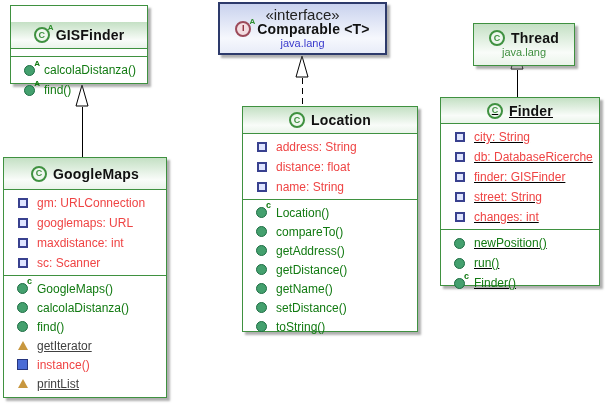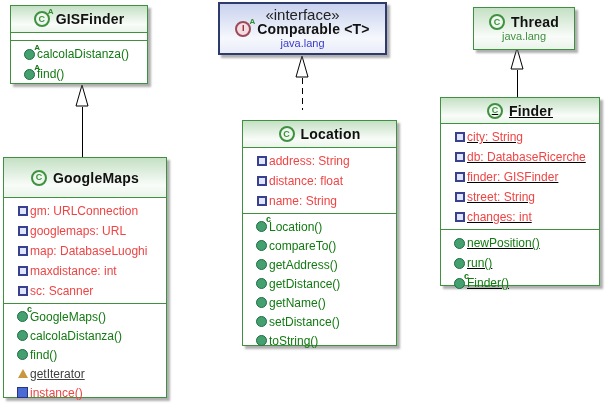--- a/index.html
+++ b/index.html
@@ -28,21 +28,21 @@
   .title{font-size:14px;font-weight:bold;color:#111;letter-spacing:0.2px;}
   .stereotype{font-size:15px;color:#222;line-height:13px;}
   .pkg{font-size:11px;line-height:13px;}
   .pkg.green{color:#3f8f3f;}
   .pkg.blue{color:#3a3acc;}
   .compartment{box-sizing:border-box;padding:3px 0 2px 0;}
   .compartment.sep{border-bottom:1px solid #3f9140;}
   .compartment.empty{height:8px;padding:0;}
   .row{display:flex;align-items:center;height:20px;padding-left:11px;}
   .row .icon-slot{width:15px;display:flex;justify-content:center;align-items:center;flex:none;}
-  .mlabel{font-size:12px;white-space:nowrap;}
+  .mlabel{margin-left:7px;font-size:12px;white-space:nowrap;}
   .k-field .mlabel{color:#ef4444;}
   .k-method .mlabel{color:#127a12;}
   .k-plain .mlabel{color:#404040;text-decoration:underline;}
   .k-static .mlabel{color:#ef4444;}
   
   .mi{position:relative;display:inline-flex;align-items:center;justify-content:center;flex:none;}
   .class-icon,.abstract-class-icon{
     width:12px;height:12px;border-radius:50%;border:2px solid #3f9140;background:#eef7ee;
     font-size:9px;font-weight:bold;color:#3f9140;
   }
@@ -75,27 +75,27 @@
   .static-method-icon{width:9px;height:9px;background:#4a6bd6;border:1px solid #26357e;}
   
   .edge{position:absolute;display:flex;flex-direction:column;align-items:center;z-index:1;width:14px;}
   .edge .line{width:1px;flex:1;background:#000;}
   .edge.dashed .line{
     background:repeating-linear-gradient(180deg,#000 0 6px,transparent 6px 10px);
   }
   .arrowhead{flex:none;display:block;}
   
   #n-gisfinder {left:10px;  top:5px;   width:138px; height:79px;}
-  #n-gisfinder .hdr{height:27px;}
+  #n-gisfinder .hdr{height:27px;margin-top:16px;}
   #n-comparable{left:218px; top:2px;   width:169px; height:53px;}
-  #n-thread    {left:473px; top:7px;   width:102px; height:43px;}
+  #n-thread    {left:473px; top:23px;   width:102px; height:43px;}
   #n-googlemaps{left:3px;   top:157px; width:164px; height:241px;}
-  #n-googlemaps .hdr{height:40px;}
+  #n-googlemaps .hdr{height:32px;}
   #n-googlemaps .methods .row{height:19px;}
-  #n-location  {left:242px; top:120px; width:155px; height:226px;}
+  #n-location  {left:242px; top:106px; width:176px; height:226px;}
   #n-location .hdr{height:27px;}
   #n-location .methods .row{height:19px;}
   #n-finder    {left:440px; top:97px;  width:160px; height:189px;text-decoration:underline;}
   #n-finder .hdr{height:26px;}
   #e1{left:75px;  top:84px; height:73px;}
   #e2{left:295px; top:55px; height:55px;}
   #e3{left:510px; top:47px; height:50px;}
 </style>
 </head>
 <body>
@@ -183,26 +183,20 @@
         <div class="row k-field">
           <span class="icon-slot">
             <span class="mi field-icon"></span>
           </span>
           <span class="mlabel">googlemaps: URL</span>
         </div>
         <div class="row k-field">
           <span class="icon-slot">
             <span class="mi field-icon"></span>
           </span>
-          <span class="mlabel">map: DatabaseLuoghi</span>
-        </div>
-        <div class="row k-field">
-          <span class="icon-slot">
-            <span class="mi field-icon"></span>
-          </span>
           <span class="mlabel">maxdistance: int</span>
         </div>
         <div class="row k-field">
           <span class="icon-slot">
             <span class="mi field-icon"></span>
           </span>
           <span class="mlabel">sc: Scanner</span>
         </div>
       </div>
     <div class="compartment methods">

